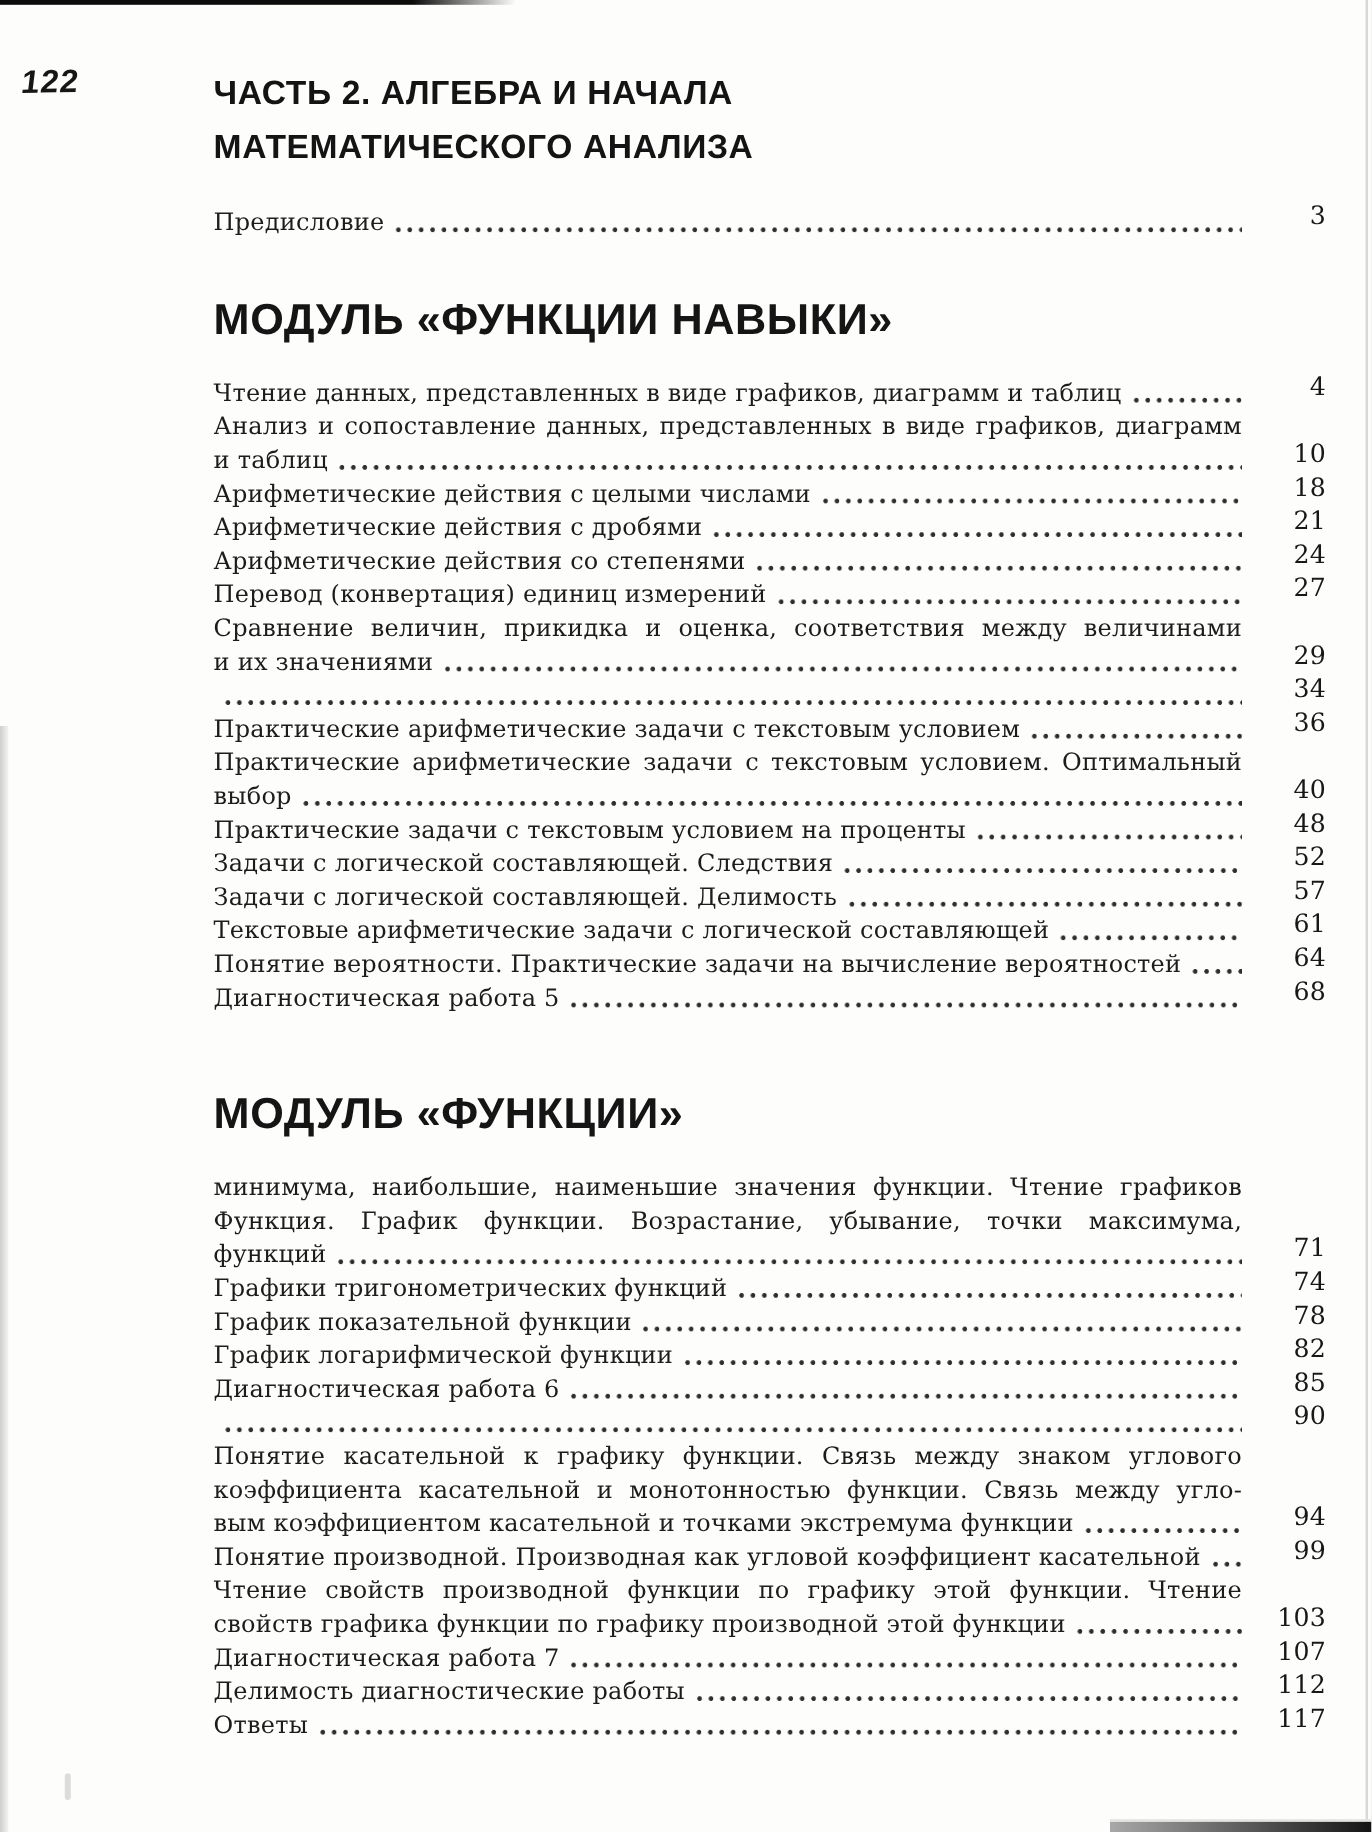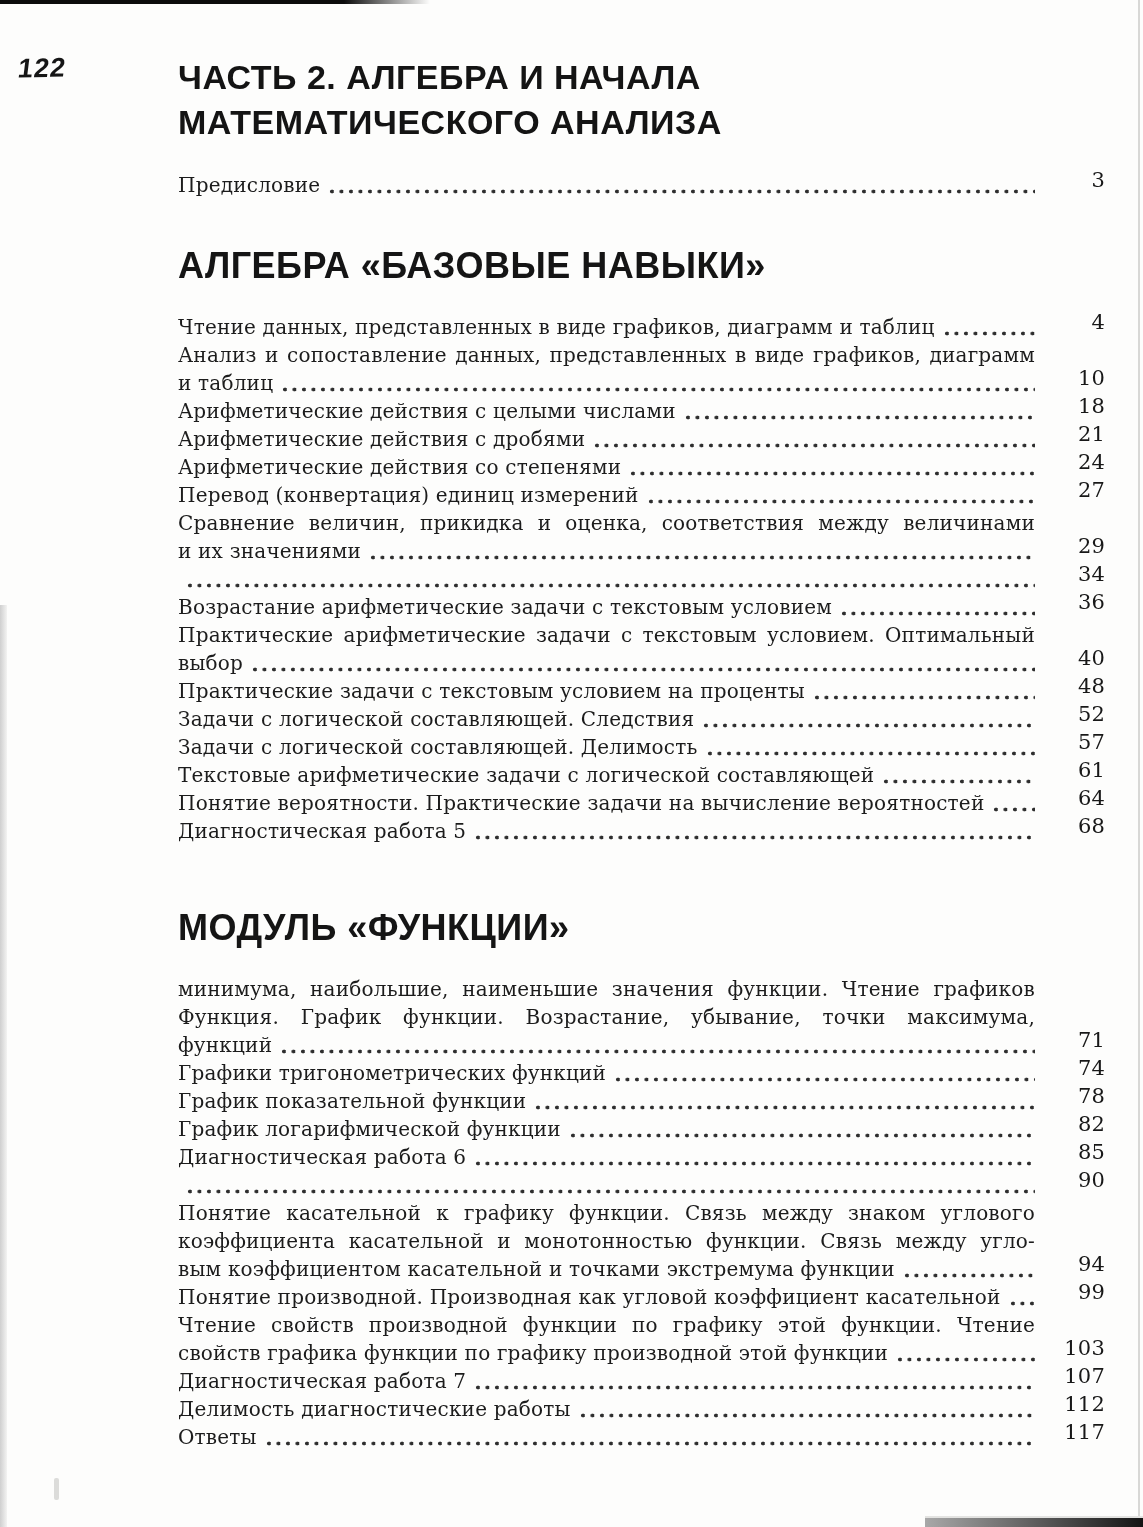--- a/index.html
+++ b/index.html
@@ -25,21 +25,21 @@
     position:absolute; left:18px; top:53px;
     font-family:"Liberation Sans", sans-serif; font-weight:bold;
     font-size:27px; letter-spacing:1px; transform:skewX(-8deg) rotate(-1deg);
     color:#161616;
   }
   .content { position:absolute; left:178px; top:55px; width:927px; }
 
   .part-title {
     margin:0 0 26px 0;
     font-family:"Liberation Sans", sans-serif; font-weight:bold;
-    font-size:34px; line-height:45px; letter-spacing:0.5px; color:#141414;
+    font-size:28px; line-height:45px; letter-spacing:0.5px; color:#141414;
   }
   .module { margin:0; }
   .module + .module { margin-top:62px; }
   .module-title {
     margin:0 0 26px 0;
     font-family:"Liberation Sans", sans-serif; font-weight:bold;
     font-size:36px; line-height:42px; letter-spacing:0.5px; color:#151515;
   }
   #preface { margin-bottom:46px; }
 
@@ -86,21 +86,21 @@
           <div class="dot-line">
             <span class="txt">Предисловие</span>
             <span class="leader"></span>
           </div>
           <span class="pg">3</span>
         </div>
       </div>
 
     <div id="modules">
   <section class="module">
-    <h2 class="module-title">АЛГЕБРА «БАЗОВЫЕ НАВЫКИ»</h2>
+    <h2 class="module-title">МОДУЛЬ «ФУНКЦИИ НАВЫКИ»</h2>
     <div class="entries">
             <div class="entry">
               <div class="dot-line">
                 <span class="txt">Чтение данных, представленных в виде графиков, диаграмм и таблиц</span>
                 <span class="leader"></span>
               </div>
               <span class="pg">4</span>
             </div>
             <div class="entry">
               <div class="wrap-line">Анализ и сопоставление данных, представленных в виде графиков, диаграмм</div>
@@ -147,21 +147,21 @@
               <span class="pg">29</span>
             </div>
             <div class="entry">
               <div class="dot-line">
                 <span class="leader"></span>
               </div>
               <span class="pg">34</span>
             </div>
             <div class="entry">
               <div class="dot-line">
-                <span class="txt">Возрастание арифметические задачи с текстовым условием</span>
+                <span class="txt">Практические арифметические задачи с текстовым условием</span>
                 <span class="leader"></span>
               </div>
               <span class="pg">36</span>
             </div>
             <div class="entry">
               <div class="wrap-line">Практические арифметические задачи с текстовым условием. Оптимальный</div>
               <div class="dot-line">
                 <span class="txt">выбор</span>
                 <span class="leader"></span>
               </div>

